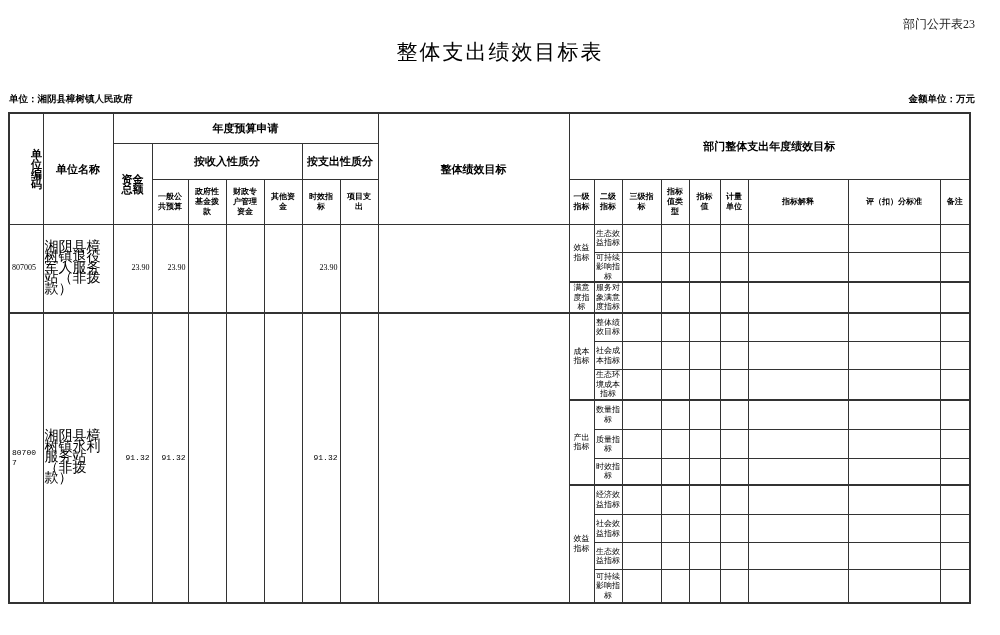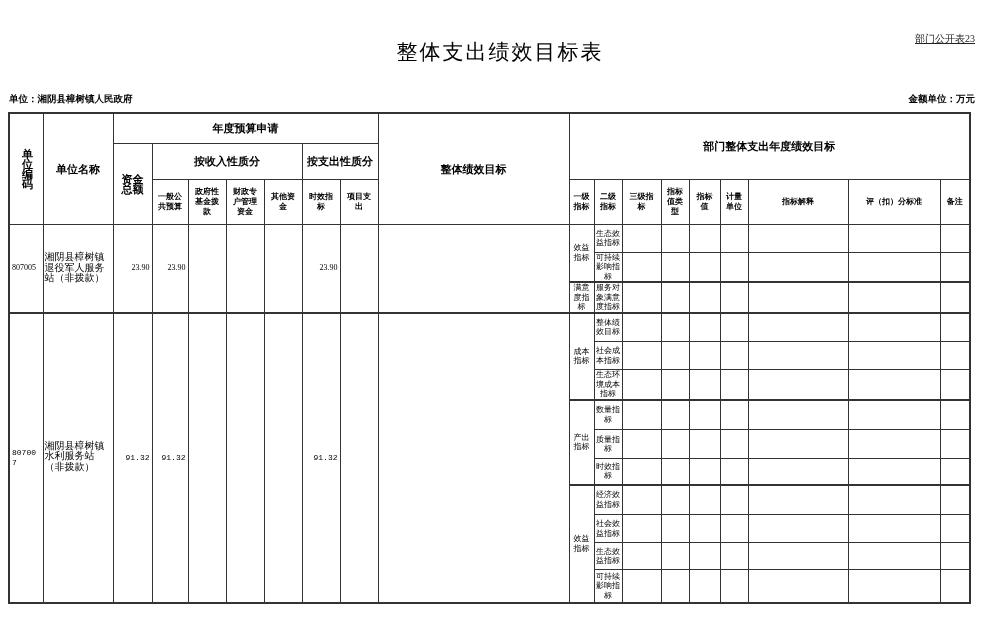--- a/index.html
+++ b/index.html
@@ -4,22 +4,22 @@
 <style>
   * { margin: 0; padding: 0; box-sizing: border-box; }
   html, body { width: 1000px; height: 635px; background: #ffffff; }
   body {
     position: relative;
     font-family: "Liberation Serif", "DejaVu Serif", serif;
     color: #000;
     overflow: hidden;
   }
   .doc-label {
-    position: absolute; top: 32px; right: 25px;
-    font-size: 10px; color: #222; text-decoration: underline;
+    position: absolute; top: 16px; right: 25px;
+    font-size: 12px; color: #222;
   }
   .page-title {
     position: absolute; top: 38px; left: 0; right: 0;
     text-align: center; font-size: 21px; font-weight: normal;
     letter-spacing: 2px;
   }
   .unit-line {
     position: absolute; top: 93px; left: 9px;
     font-size: 9.5px; font-weight: bold;
   }
@@ -39,23 +39,23 @@
     font-size: 8px; line-height: 9.5px;
     text-align: center; vertical-align: middle;
     padding: 0; overflow: hidden;
     word-break: break-all;
   }
   tr.h td { font-weight: bold; line-height: 10px; }
   tr.h1 td { font-size: 11px; }
   td.p2 { padding: 0 2px; }
   td.p3 { padding: 0 3px; }
   td.p4 { padding: 0 4px; }
-  td.p5 { padding: 0 12px; margin-left: 44px; }
+  td.p5 { padding: 0 21px; margin-left: 44px; }
   td.code { text-align: left; padding: 0 4px 0 2px; }
-  td.name { text-align: left; padding: 17px 1px; font-size: 10px; line-height: 10.5px; }
+  td.name { text-align: left; padding: 17px 1px; font-size: 14px; line-height: 10.5px; }
   td.num { text-align: right; padding-right: 2px; }
   td.l1 { padding: 0 2px; }
   td.l2 { padding: 0; }
   tr.tk > td { border-top-width: 2px; font-family: Liberation Mono, monospace; }
 </style>
 </head>
 <body>
 
 <div class="doc-label">部门公开表23</div>
 <div class="page-title">整体支出绩效目标表</div>

